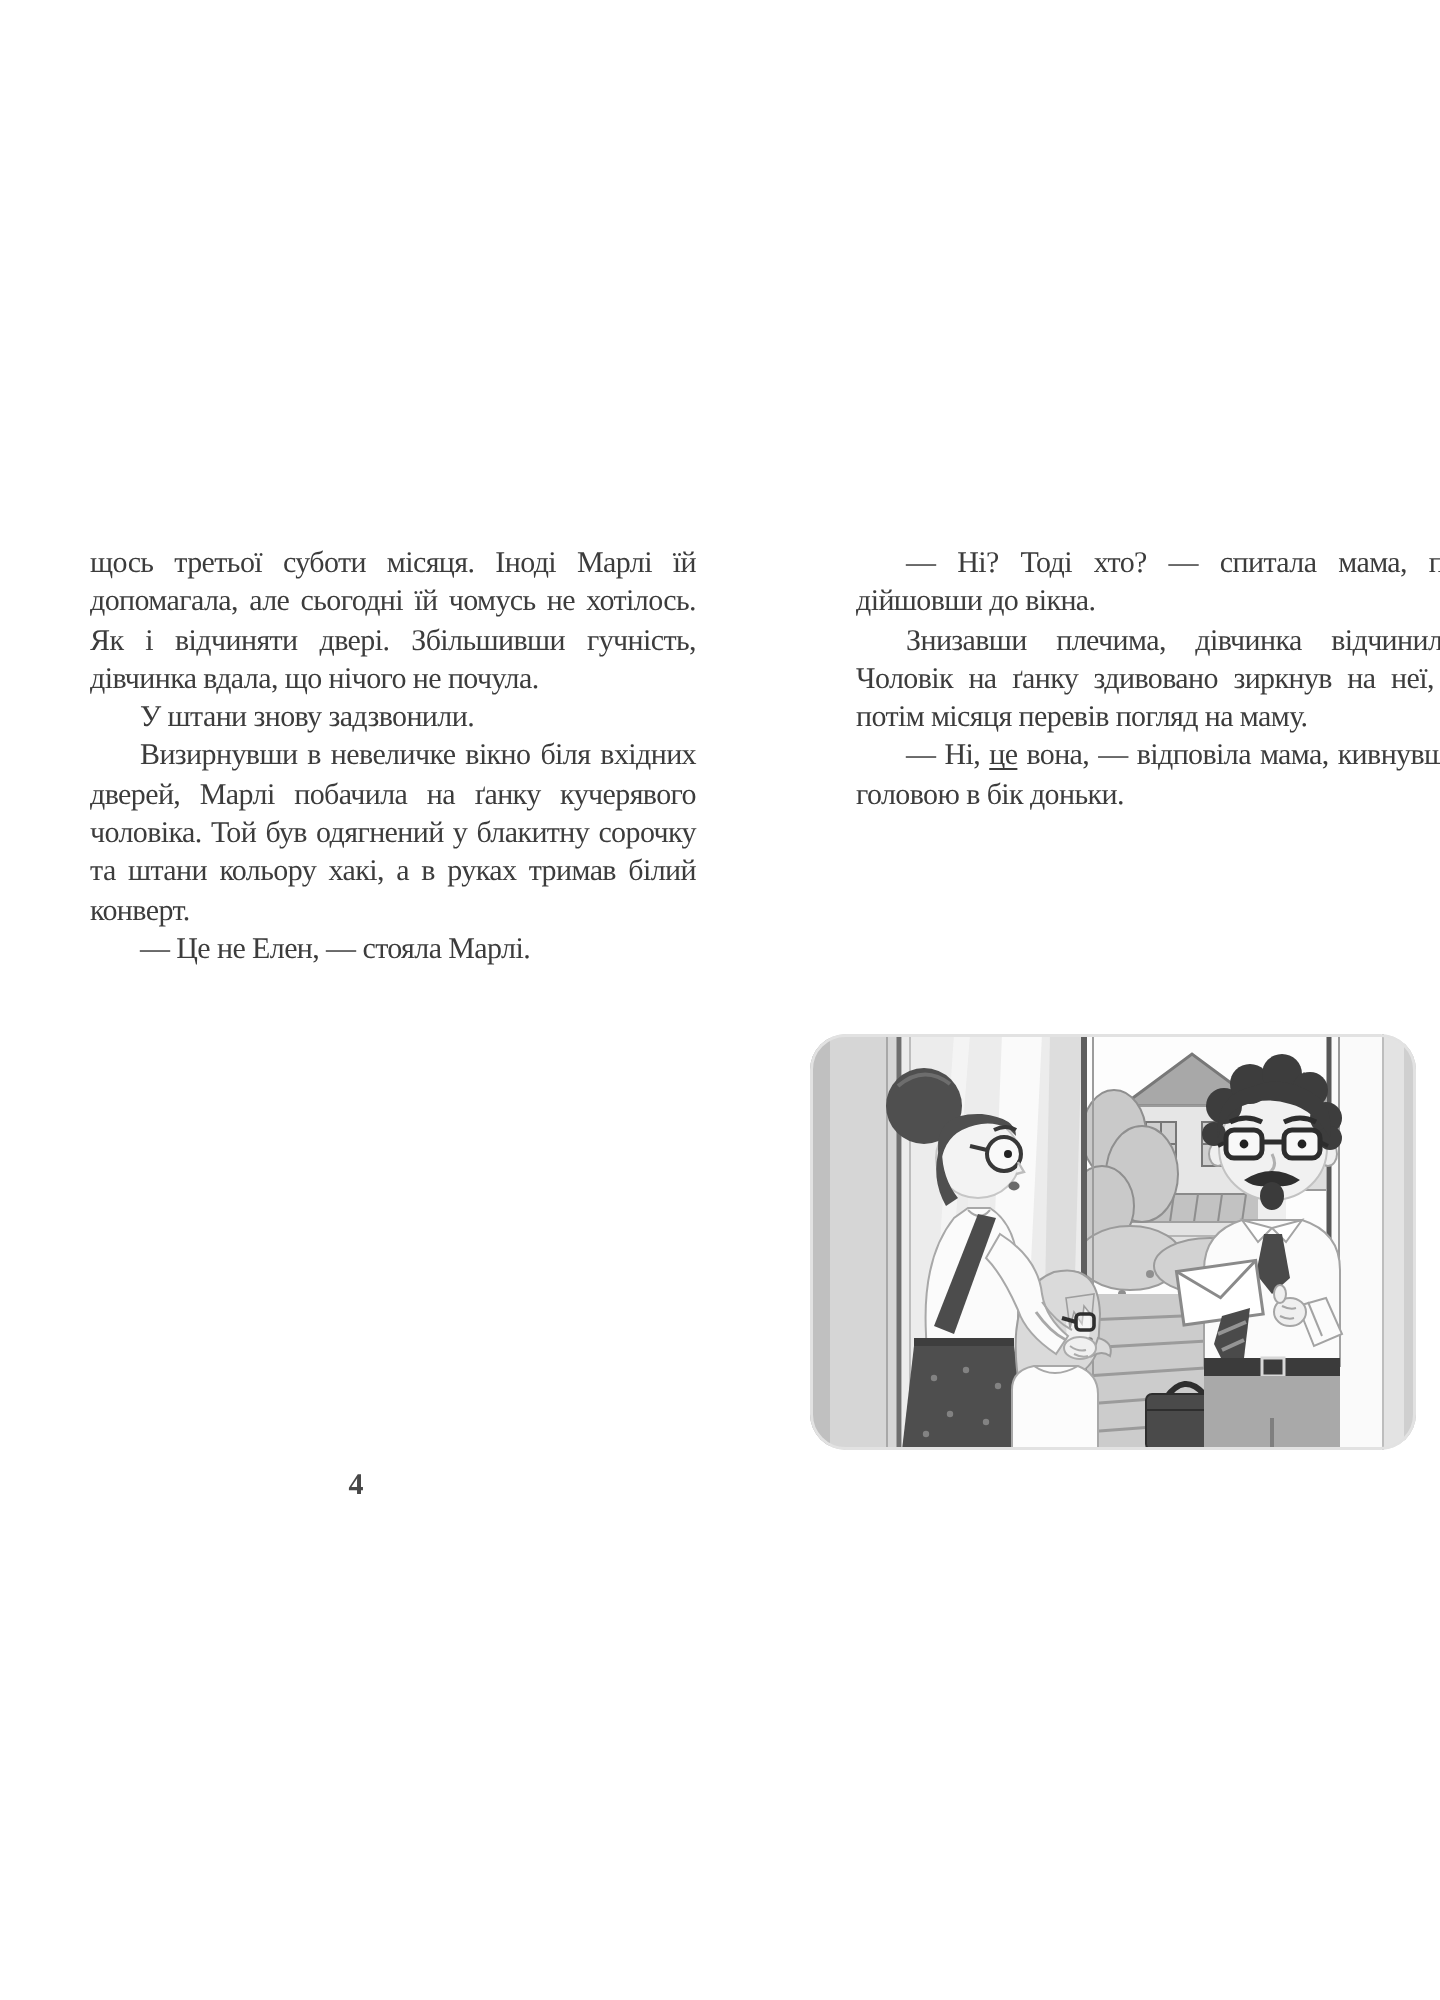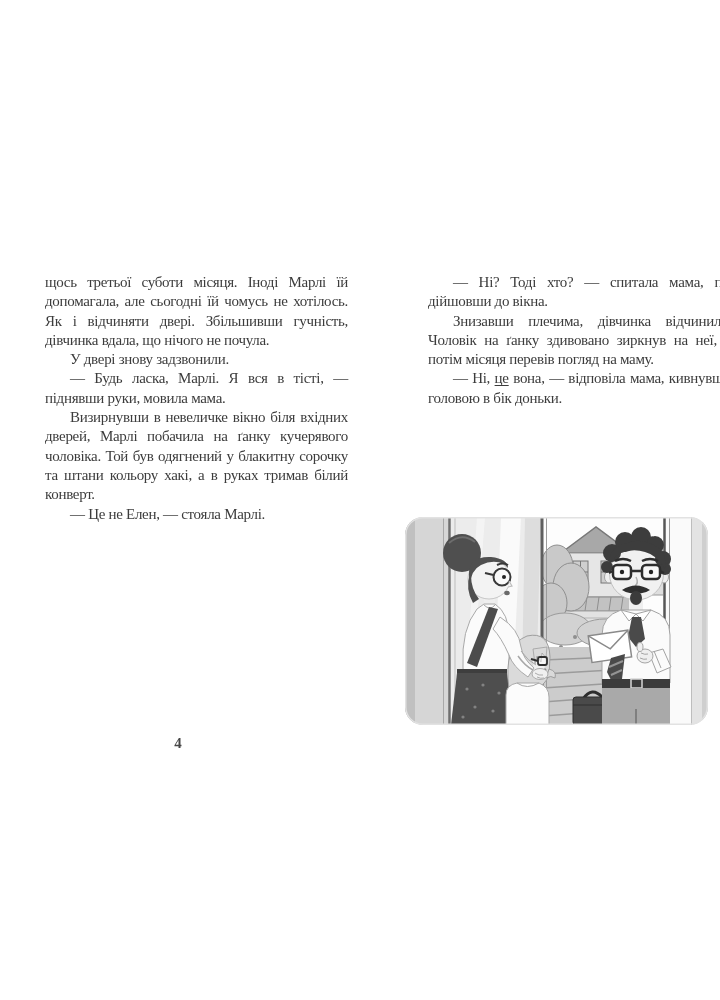--- a/index.html
+++ b/index.html
@@ -28,22 +28,21 @@
     position:absolute;left:405px;top:517px;width:303px;height:208px;
     margin:0;padding:0;
   }
   figure.illustration svg{display:block;}
 </style>
 </head>
 <body>
 
 <div class="text-col col-left">
   <p class="noindent">щось третьої суботи місяця. Іноді Марлі їй допомагала, але сьогодні їй чомусь не хотілось. Як і відчиняти двері. Збільшивши гучність, дівчинка вдала, що нічого не почула.</p>
-  <p>У двері знову задзвонили.</p>
-  <p>— Будь ласка, Марлі. Я вся в тісті, — піднявши руки, мовила мама.</p>
+  <p>У штани знову задзвонили.</p>
   <p>Визирнувши в невеличке вікно біля вхід­них дверей, Марлі побачила на ґанку куче­рявого чоловіка. Той був одягнений у блакит­ну сорочку та штани кольору хакі, а в руках тримав білий конверт.</p>
   <p>— Це не Елен, — стояла Марлі.</p>
 </div>
 
 <div class="text-col col-right">
   <p>— Ні? Тоді хто? — спитала мама, пі­дійшовши до вікна.</p>
   <p>Знизавши плечима, дівчинка відчинила. Чоловік на ґанку здивовано зиркнув на неї, а потім місяця перевів погляд на маму.</p>
   <p><span>— Ні, </span><span class="emph">це</span><span> вона, — відповіла мама, кив­нувши головою в бік доньки.</span></p>
 </div>
 

